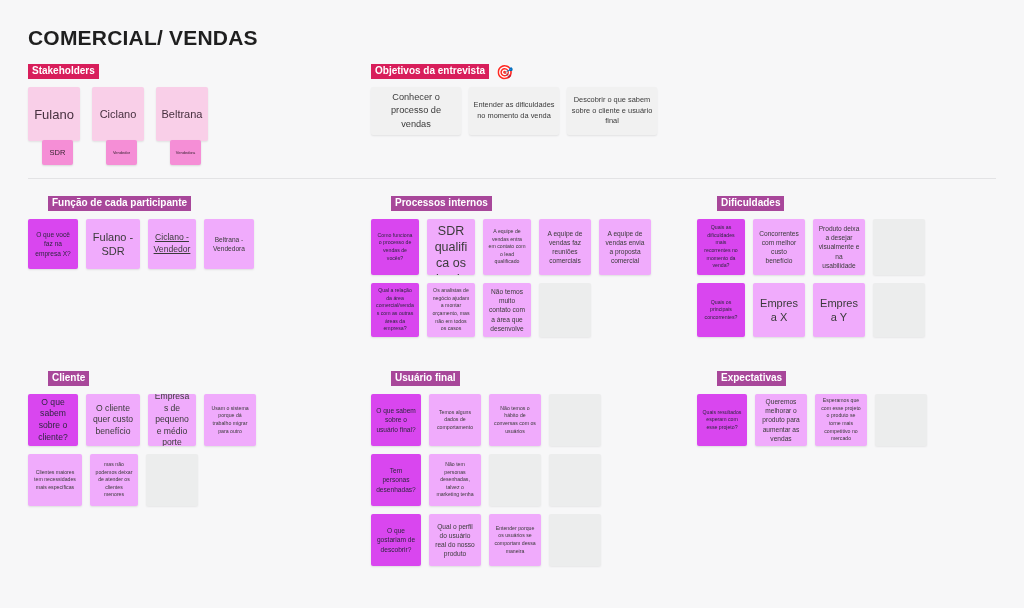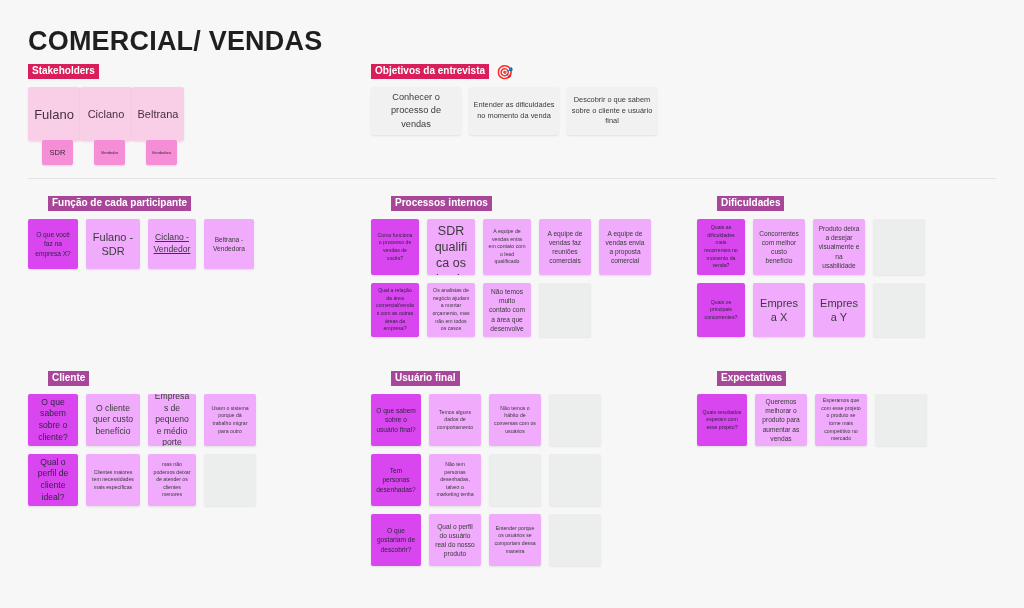--- a/index.html
+++ b/index.html
@@ -9,21 +9,21 @@
     font-family:"Liberation Sans", sans-serif;
     color:#2b2b2b;
     overflow:hidden;
     position:relative;
   }
   .canvas{position:relative;width:1024px;height:608px;}
 
   
   .page-title{
     position:absolute;left:28px;top:26px;
-    font-size:27px;font-weight:bold;letter-spacing:.2px;
+    font-size:21px;font-weight:bold;letter-spacing:.2px;
     color:#1f1f1f;
   }
 
   
   .sec-label{
     display:inline-block;
     font-size:10px;font-weight:bold;
     color:#ffffff;
     padding:2px 4px 3px 4px;
     line-height:1.05;
@@ -56,21 +56,21 @@
 
   
   .t-xs{font-size:5.2px;line-height:1.45;}
   .t-sm{font-size:6.6px;line-height:1.4;}
   .t-md{font-size:8.6px;line-height:1.35;}
   .t-lg{font-size:11px;line-height:1.3;}
   .t-xl{font-size:12.5px;line-height:1.28;}
 
   
   #stakeholders{left:28px;top:64px;}
-  .stk-row{display:flex;gap:0;align-items:flex-start;}
+  .stk-row{display:flex;gap:12px;align-items:flex-start;}
   .stk{position:relative;width:52px;}
   .stk .big{
     width:52px;height:54px;
     display:flex;align-items:center;justify-content:center;
     background:#f9cfe8;border-radius:2px;
     box-shadow:0 1px 2px rgba(0,0,0,.09);
     font-size:13px;color:#47303f;
   }
   .stk .big.small-txt{font-size:11px;}
   .stk .sub{
@@ -213,21 +213,20 @@
       <span class="sec-label plum">Cliente</span>
     </div>
     <div class="rows">
         <div class="row">
           <div class="card purple t-md" style="width: 50px; height: 52px;">O que sabem sobre o cliente?</div>
           <div class="card grey t-md" style="width: 54px; height: 52px;">O cliente quer custo benefício</div>
           <div class="card grey t-md" style="width: 48px; height: 52px;">Empresas de pequeno e médio porte</div>
           <div class="card grey t-xs" style="width: 52px; height: 52px;">Usam o sistema porque dá trabalho migrar para outro</div>
         </div>
         <div class="row">
-          <div class="card purple t-md" style="width: 50px; height: 52px;">Qual o perfil de cliente ideal?</div>
           <div class="card grey t-xs" style="width: 54px; height: 52px;">Clientes maiores tem necessidades mais específicas</div>
           <div class="card grey t-xs" style="width: 48px; height: 52px;">mas não podemos deixar de atender os clientes menores</div>
           <div class="card empty t-sm" style="width: 52px; height: 52px;"></div>
         </div>
       </div>
   </div>
 
   <div class="sec" id="usuario">
     <div class="sec-head">
       <span class="sec-label plum">Usuário final</span>

